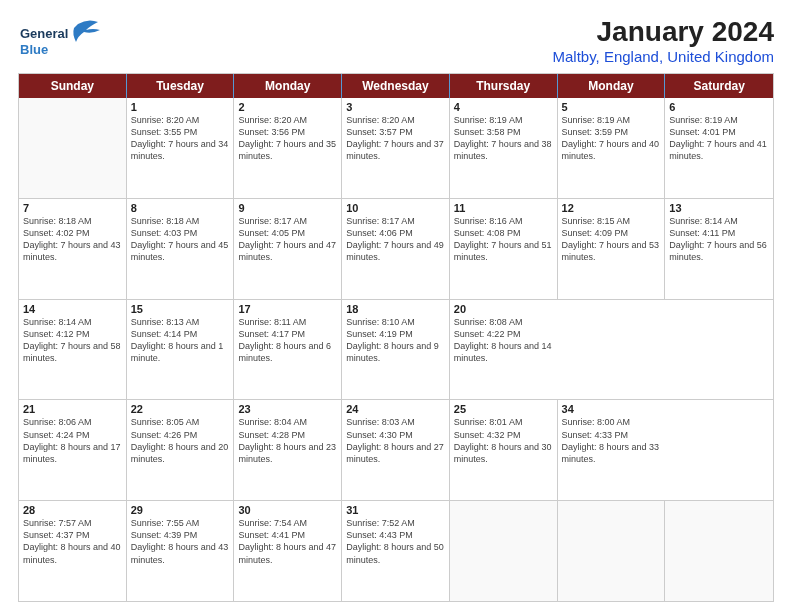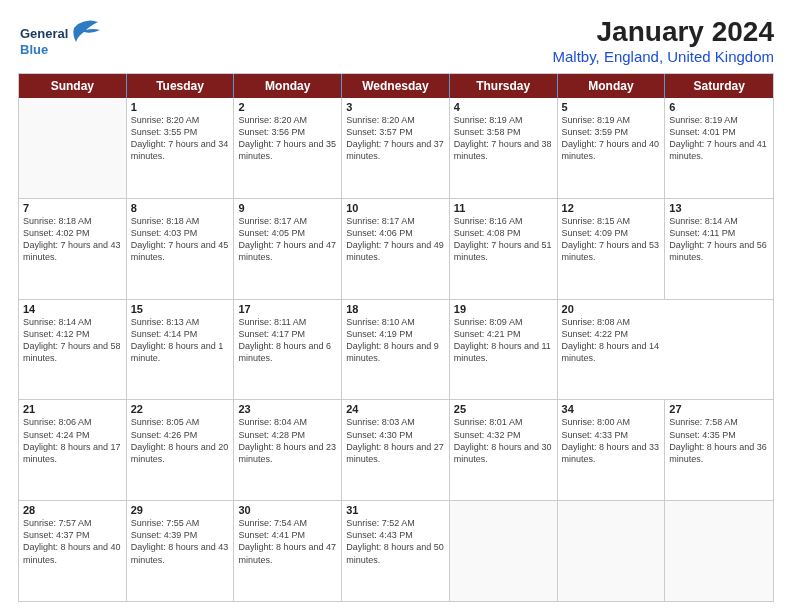--- a/index.html
+++ b/index.html
@@ -263,28 +263,20 @@
       </div>
           <div class="cal-cell">
         <span class="day-num">18</span>
         <div class="info">
           <span>Sunrise: 8:10 AM</span><br>
           <span>Sunset: 4:19 PM</span><br>
           <span>Daylight: 8 hours and 9 minutes.</span>
         </div>
       </div>
           <div class="cal-cell">
-        <span class="day-num">19</span>
-        <div class="info">
-          <span>Sunrise: 8:09 AM</span><br>
-          <span>Sunset: 4:21 PM</span><br>
-          <span>Daylight: 8 hours and 11 minutes.</span>
-        </div>
-      </div>
-          <div class="cal-cell">
         <span class="day-num">20</span>
         <div class="info">
           <span>Sunrise: 8:08 AM</span><br>
           <span>Sunset: 4:22 PM</span><br>
           <span>Daylight: 8 hours and 14 minutes.</span>
         </div>
       </div>
         </div>
         <div class="cal-row">
           <div class="cal-cell">
@@ -328,28 +320,20 @@
         </div>
       </div>
           <div class="cal-cell">
         <span class="day-num">34</span>
         <div class="info">
           <span>Sunrise: 8:00 AM</span><br>
           <span>Sunset: 4:33 PM</span><br>
           <span>Daylight: 8 hours and 33 minutes.</span>
         </div>
       </div>
-          <div class="cal-cell">
-        <span class="day-num">27</span>
-        <div class="info">
-          <span>Sunrise: 7:58 AM</span><br>
-          <span>Sunset: 4:35 PM</span><br>
-          <span>Daylight: 8 hours and 36 minutes.</span>
-        </div>
-      </div>
         </div>
         <div class="cal-row">
           <div class="cal-cell">
         <span class="day-num">28</span>
         <div class="info">
           <span>Sunrise: 7:57 AM</span><br>
           <span>Sunset: 4:37 PM</span><br>
           <span>Daylight: 8 hours and 40 minutes.</span>
         </div>
       </div>

